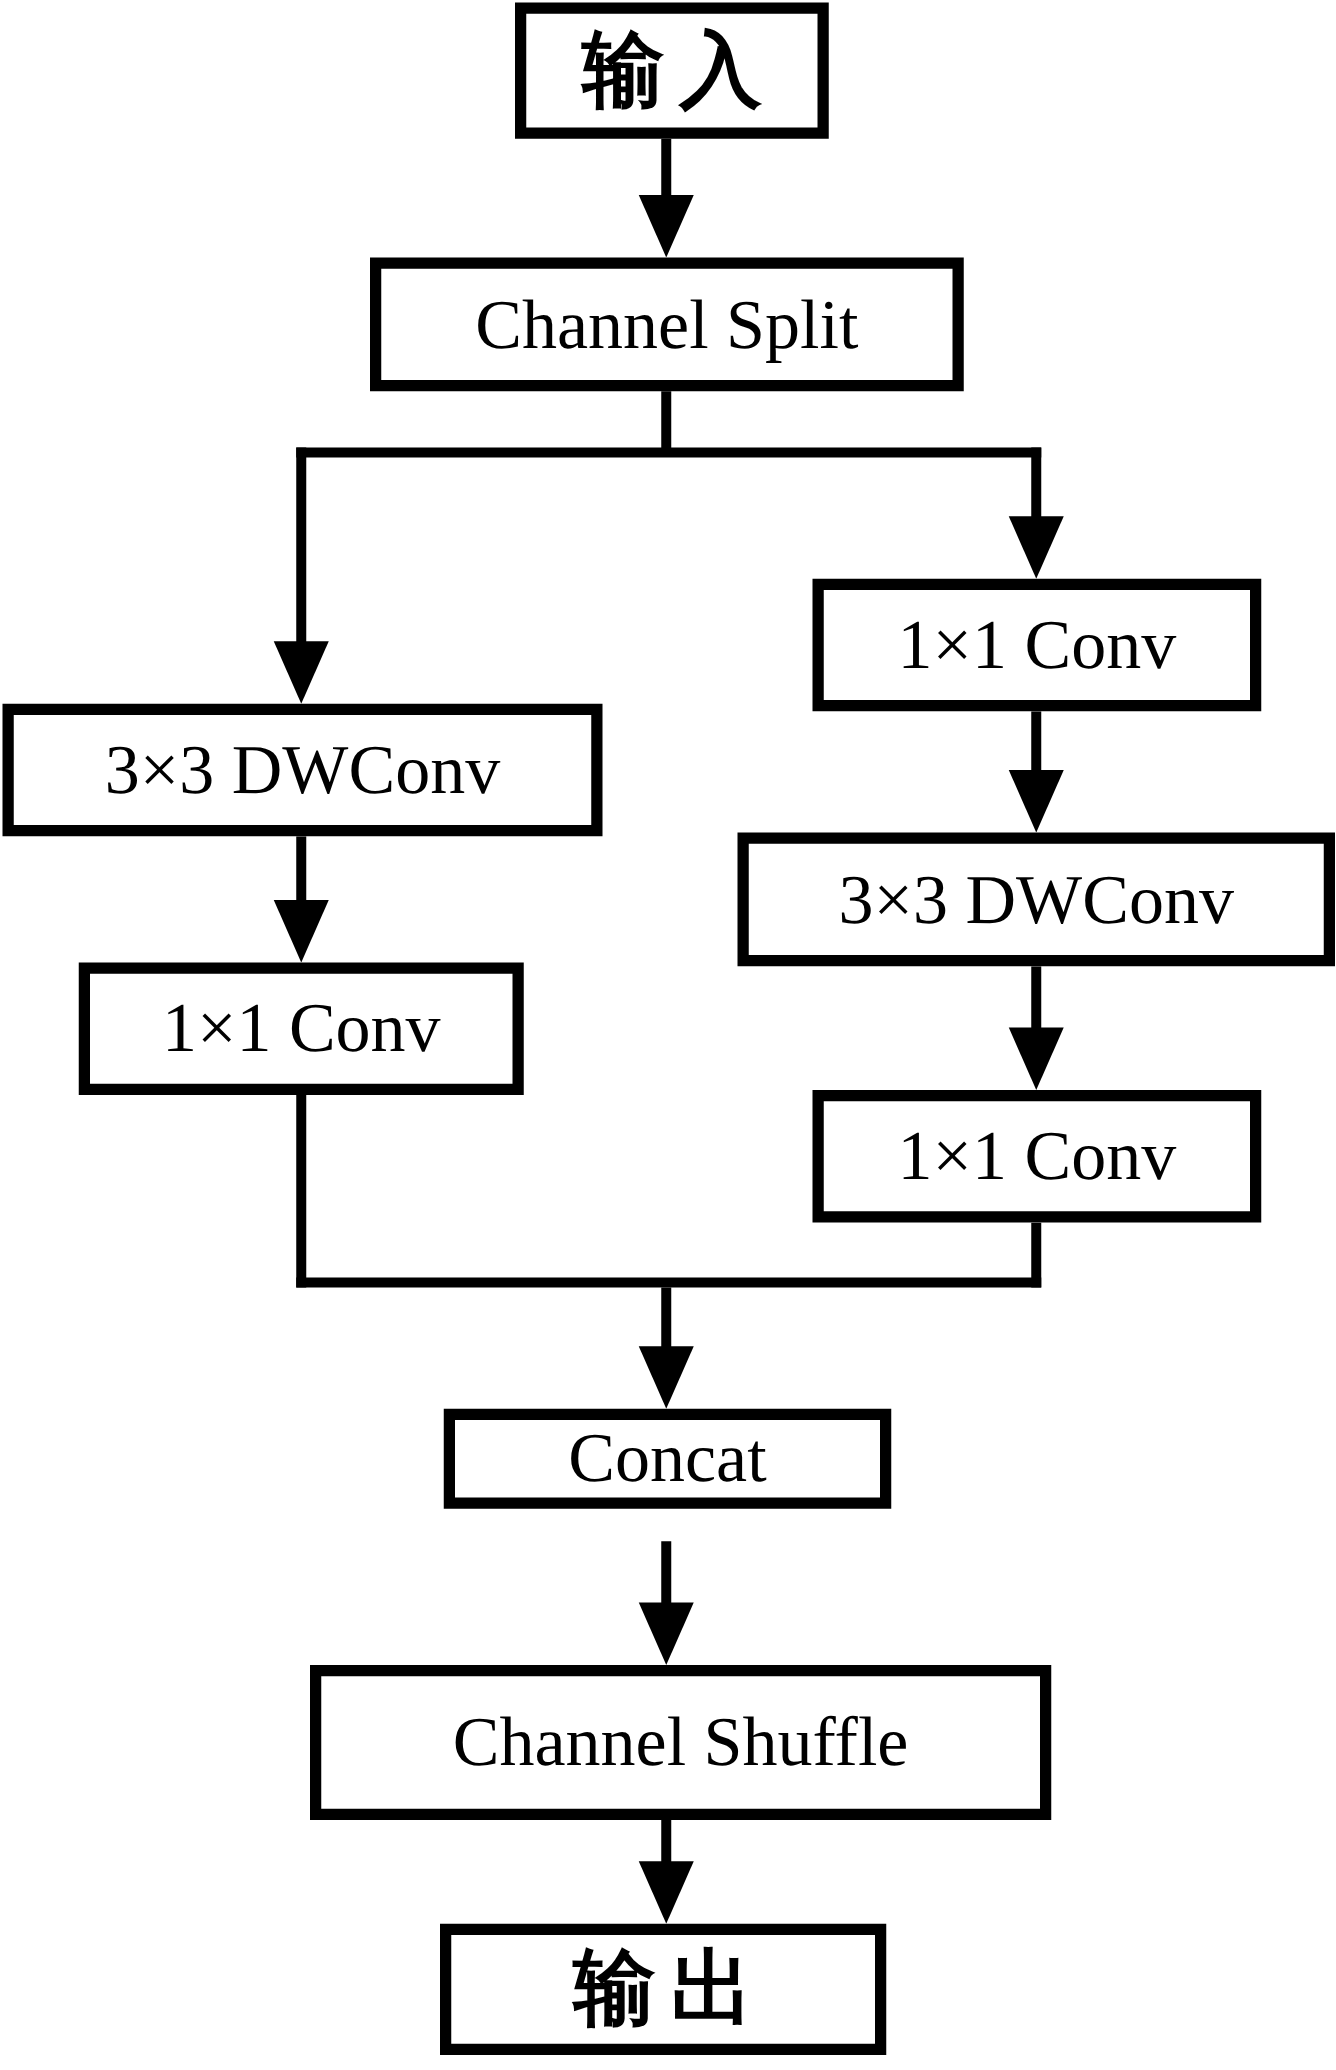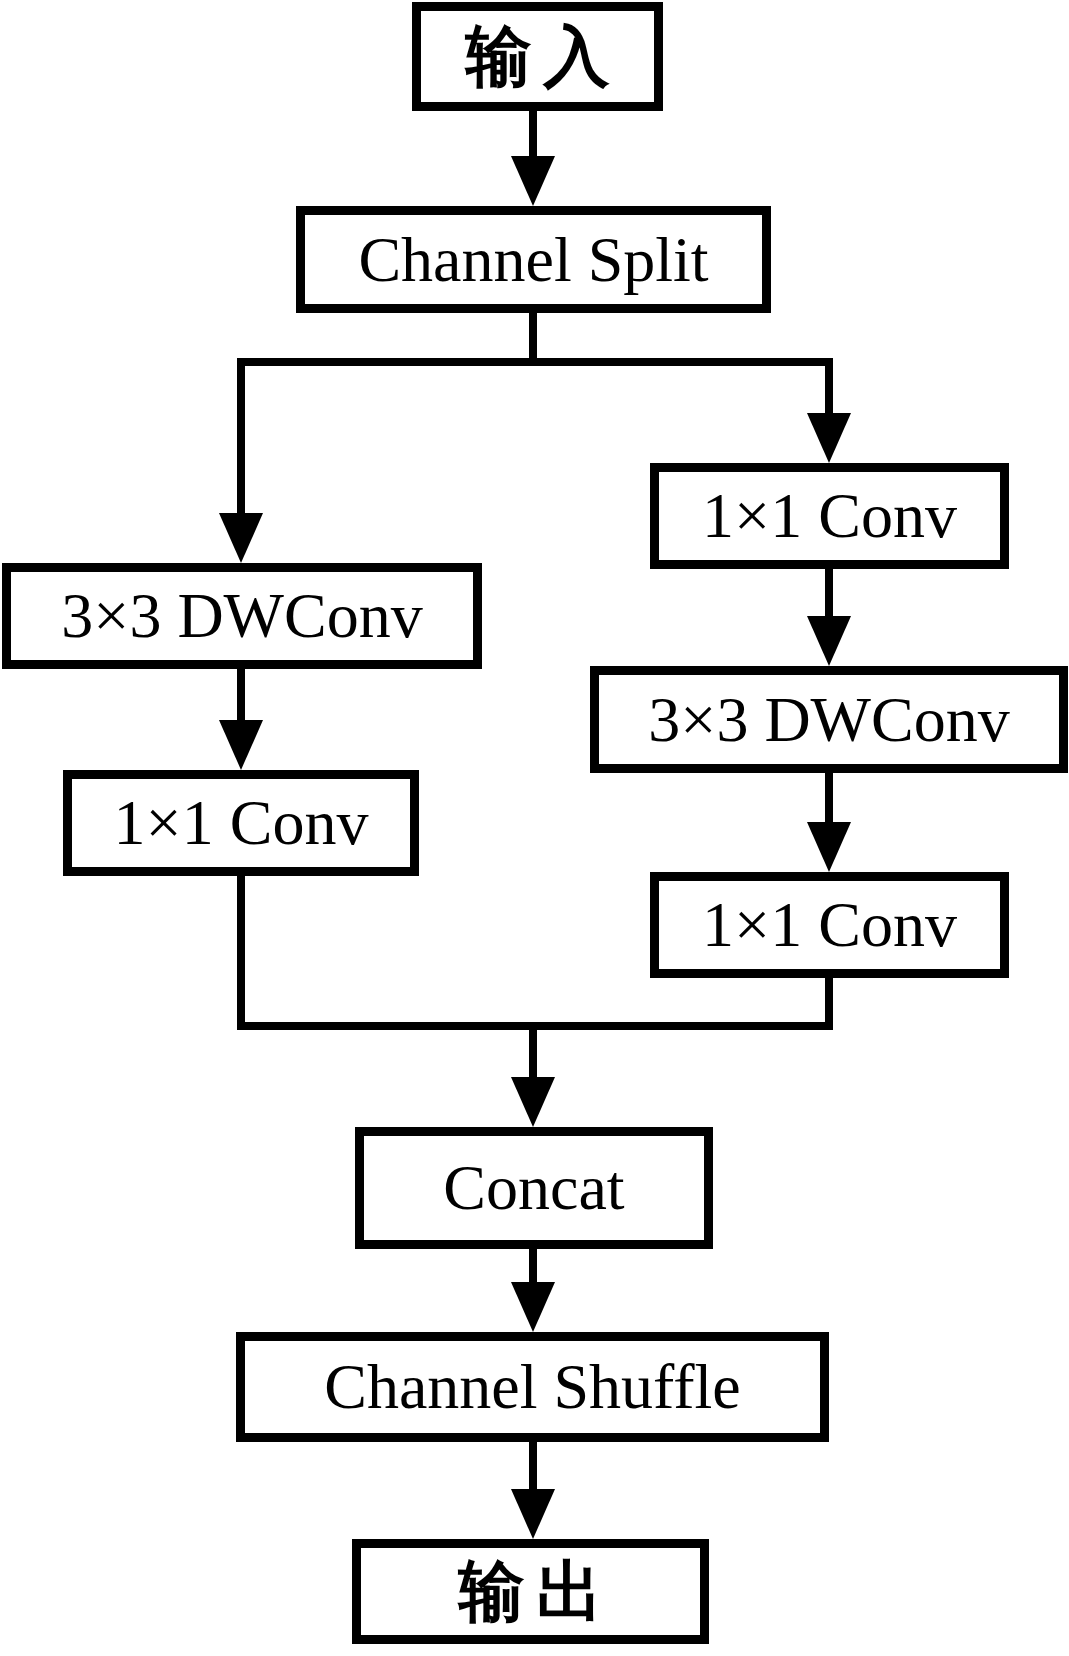--- a/index.html
+++ b/index.html
@@ -17,21 +17,21 @@
   }
   .node {
     position: absolute;
     box-sizing: border-box;
     border: 9px solid #000000;
     background: #ffffff;
     display: flex;
     align-items: center;
     justify-content: center;
     color: #000000;
-    font-size: 64px;
+    font-size: 56px;
     line-height: 1;
     white-space: nowrap;
     text-align: center;
   }
   .node.cjk {
     font-weight: 700;
     font-size: 66px;
     letter-spacing: 12px;
   }
   .node.cjk span { margin-left: 12px; } 
@@ -49,22 +49,22 @@
   }
 
   
   .b-input   { left: 412px; top: 2px;    width: 251px; height: 109px; }
   .b-split   { left: 296px; top: 206px;  width: 475px; height: 107px; }
   .b-rconv1  { left: 650px; top: 463px;  width: 359px; height: 106px; }
   .b-ldw     { left: 2px;   top: 563px;  width: 480px; height: 106px; }
   .b-rdw     { left: 590px; top: 666px;  width: 478px; height: 107px; }
   .b-lconv   { left: 63px;  top: 770px;  width: 356px; height: 106px; }
   .b-rconv2  { left: 650px; top: 872px;  width: 359px; height: 106px; }
-  .b-concat  { left: 355px; top: 1127px; width: 358px; height: 122px; }
-  .b-shuffle { left: 236px; top: 1332px; width: 593px; height: 110px; }
+  .b-concat  { left: 355px; top: 1127px; width: 358px; height: 80px; }
+  .b-shuffle { left: 248px; top: 1332px; width: 593px; height: 124px; }
   .b-output  { left: 352px; top: 1539px; width: 357px; height: 105px; }
 
   
   .l1  { left: 529px; top: 110px;  width: 8px;   height: 50px; }
   .l2  { left: 529px; top: 312px;  width: 8px;   height: 50px; }
   .bar1{ left: 237px; top: 358px;  width: 596px; height: 8px;  }
   .l3  { left: 237px; top: 358px;  width: 8px;   height: 160px; }
   .l4  { left: 825px; top: 358px;  width: 8px;   height: 60px; }
   .l5  { left: 237px; top: 669px;  width: 8px;   height: 56px; }
   .l6  { left: 825px; top: 569px;  width: 8px;   height: 52px; }

